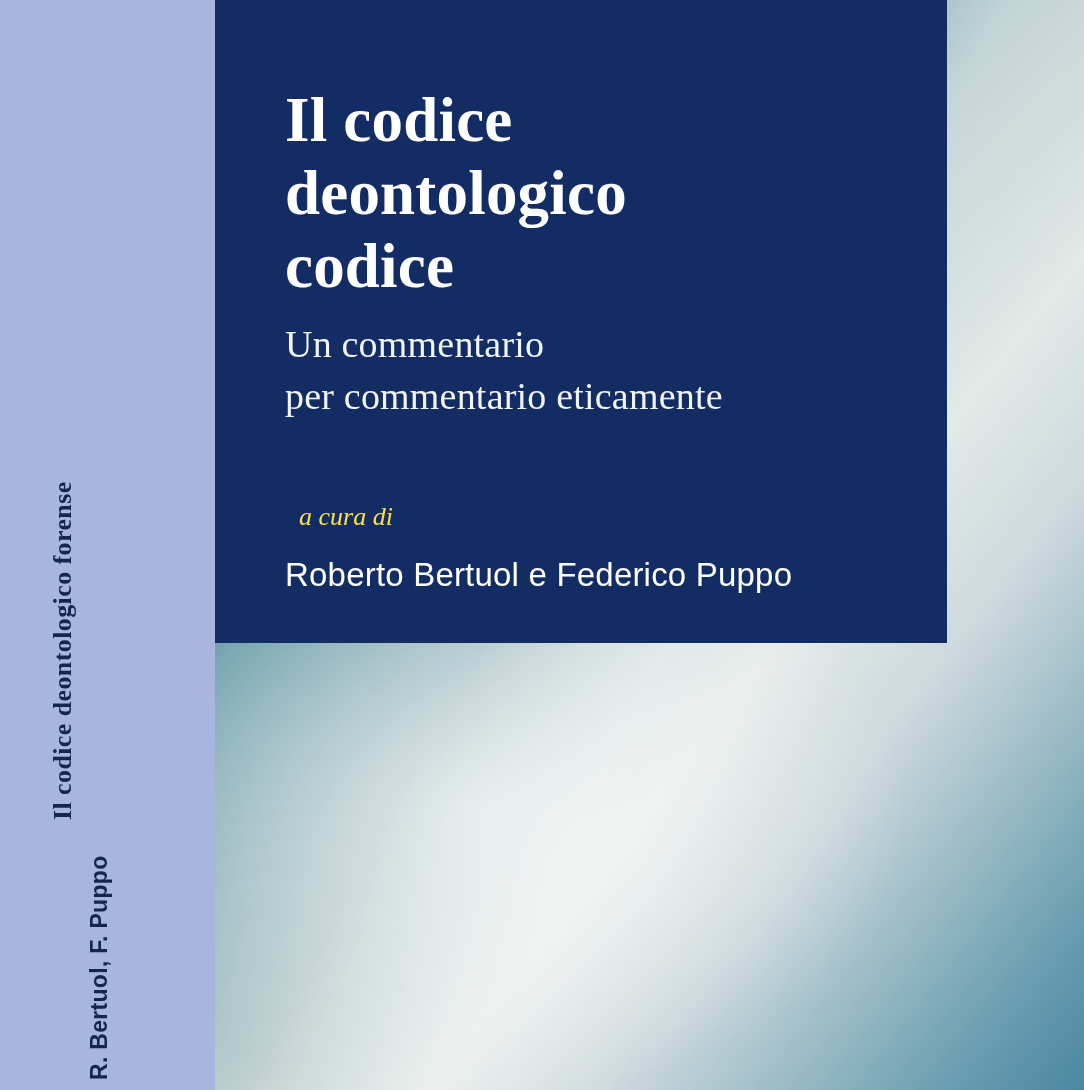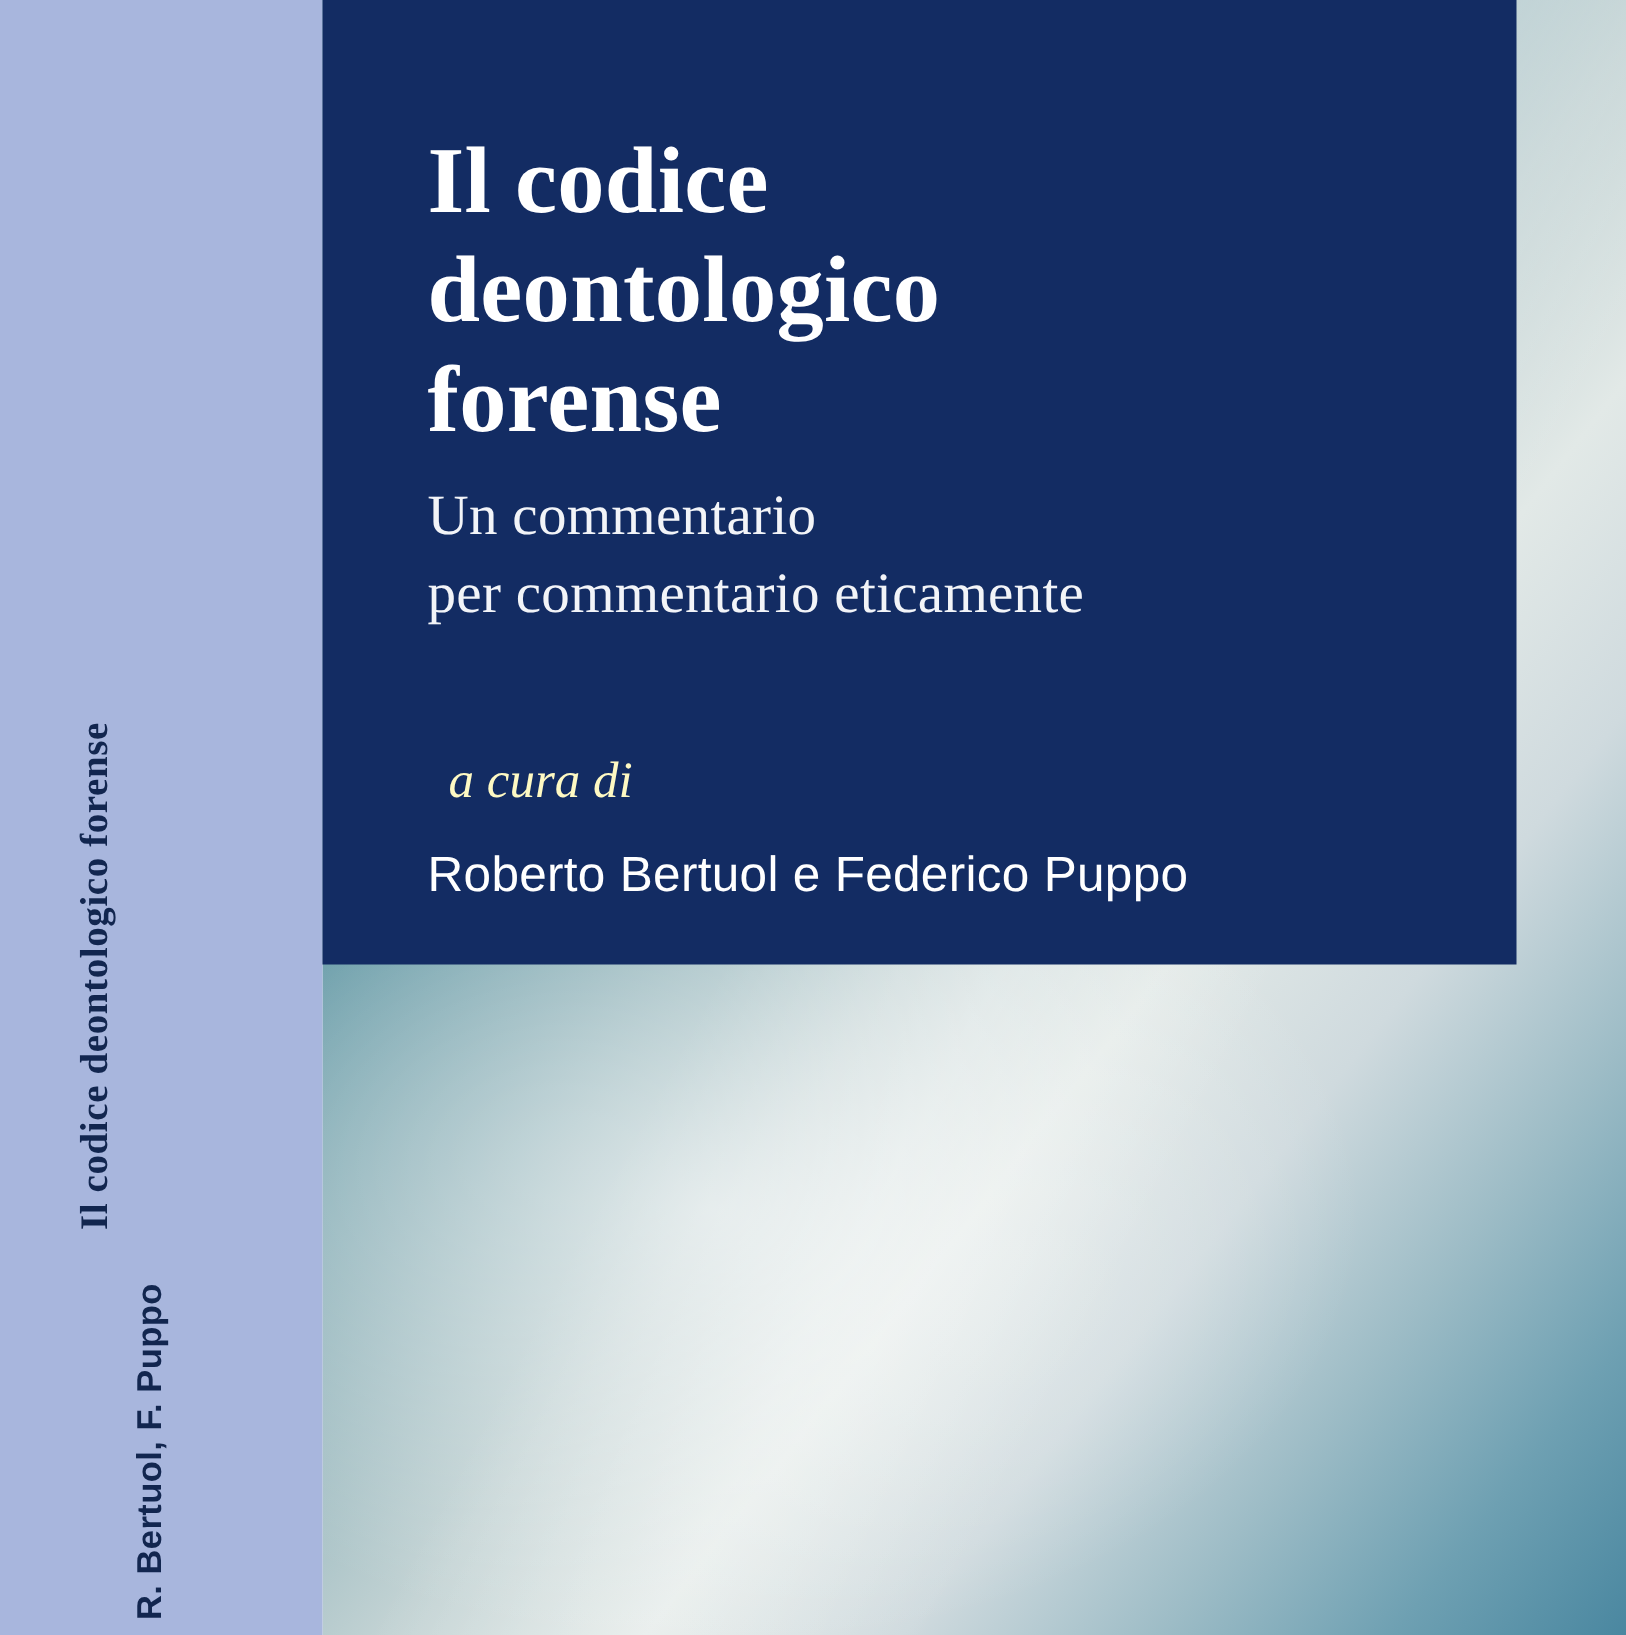--- a/index.html
+++ b/index.html
@@ -91,23 +91,24 @@
     background:
       radial-gradient(ellipse 620px 420px at 30% 74%, rgba(255,255,255,0.55), rgba(255,255,255,0) 70%),
       linear-gradient(118deg, rgba(255,255,255,0) 42%, rgba(255,255,255,0.28) 55%, rgba(255,255,255,0) 68%);
   }
 
   
   .panel {
     position: absolute;
     left: 215px;
     top: 0;
-    width: 796px;
+    width: 706px;
     height: 643px;
     background: #132c63;
+    padding-left: 26px;
   }
 
   .title-block {
     position: absolute;
     left: 70px;
     top: 84px;
     right: 26px;
   }
   .title {
     font-family: "Liberation Serif", serif;
@@ -123,22 +124,22 @@
     font-weight: normal;
     font-size: 38px;
     line-height: 1.35;
     color: #f2f4f8;
     margin: 16px 0 0 0;
     letter-spacing: 0.2px;
   }
   .curator-label {
     font-family: "Liberation Serif", serif;
     font-style: italic;
-    font-size: 34px;
-    color: #fef9c3;
+    font-size: 26px;
+    color: #fde047;
     margin: 80px 0 0 14px;
   }
   .curator-names {
     font-family: Liberation Sans, sans-serif;
     font-weight: normal;
     font-size: 33px;
     color: #ffffff;
     margin: 24px 0 0 0;
     letter-spacing: 0.2px;
   }
@@ -157,21 +158,21 @@
       <div class="spine-title">Il codice deontologico forense</div>
       <div class="spine-authors">R. Bertuol, F. Puppo</div>
     </div>
   </div>
 
   <div class="panel">
     <div class="title-block">
       <h1 class="title">
         <span>Il codice</span><br>
         <span>deontologico</span><br>
-        <span>forense</span>
+        <span>codice</span>
       </h1>
       <p class="subtitle">
         <span>Un commentario</span><br>
         <span>per commentario eticamente</span>
       </p>
       <p class="curator-label">a cura di</p>
       <p class="curator-names">Roberto Bertuol e Federico Puppo</p>
     </div>
   </div>
 

